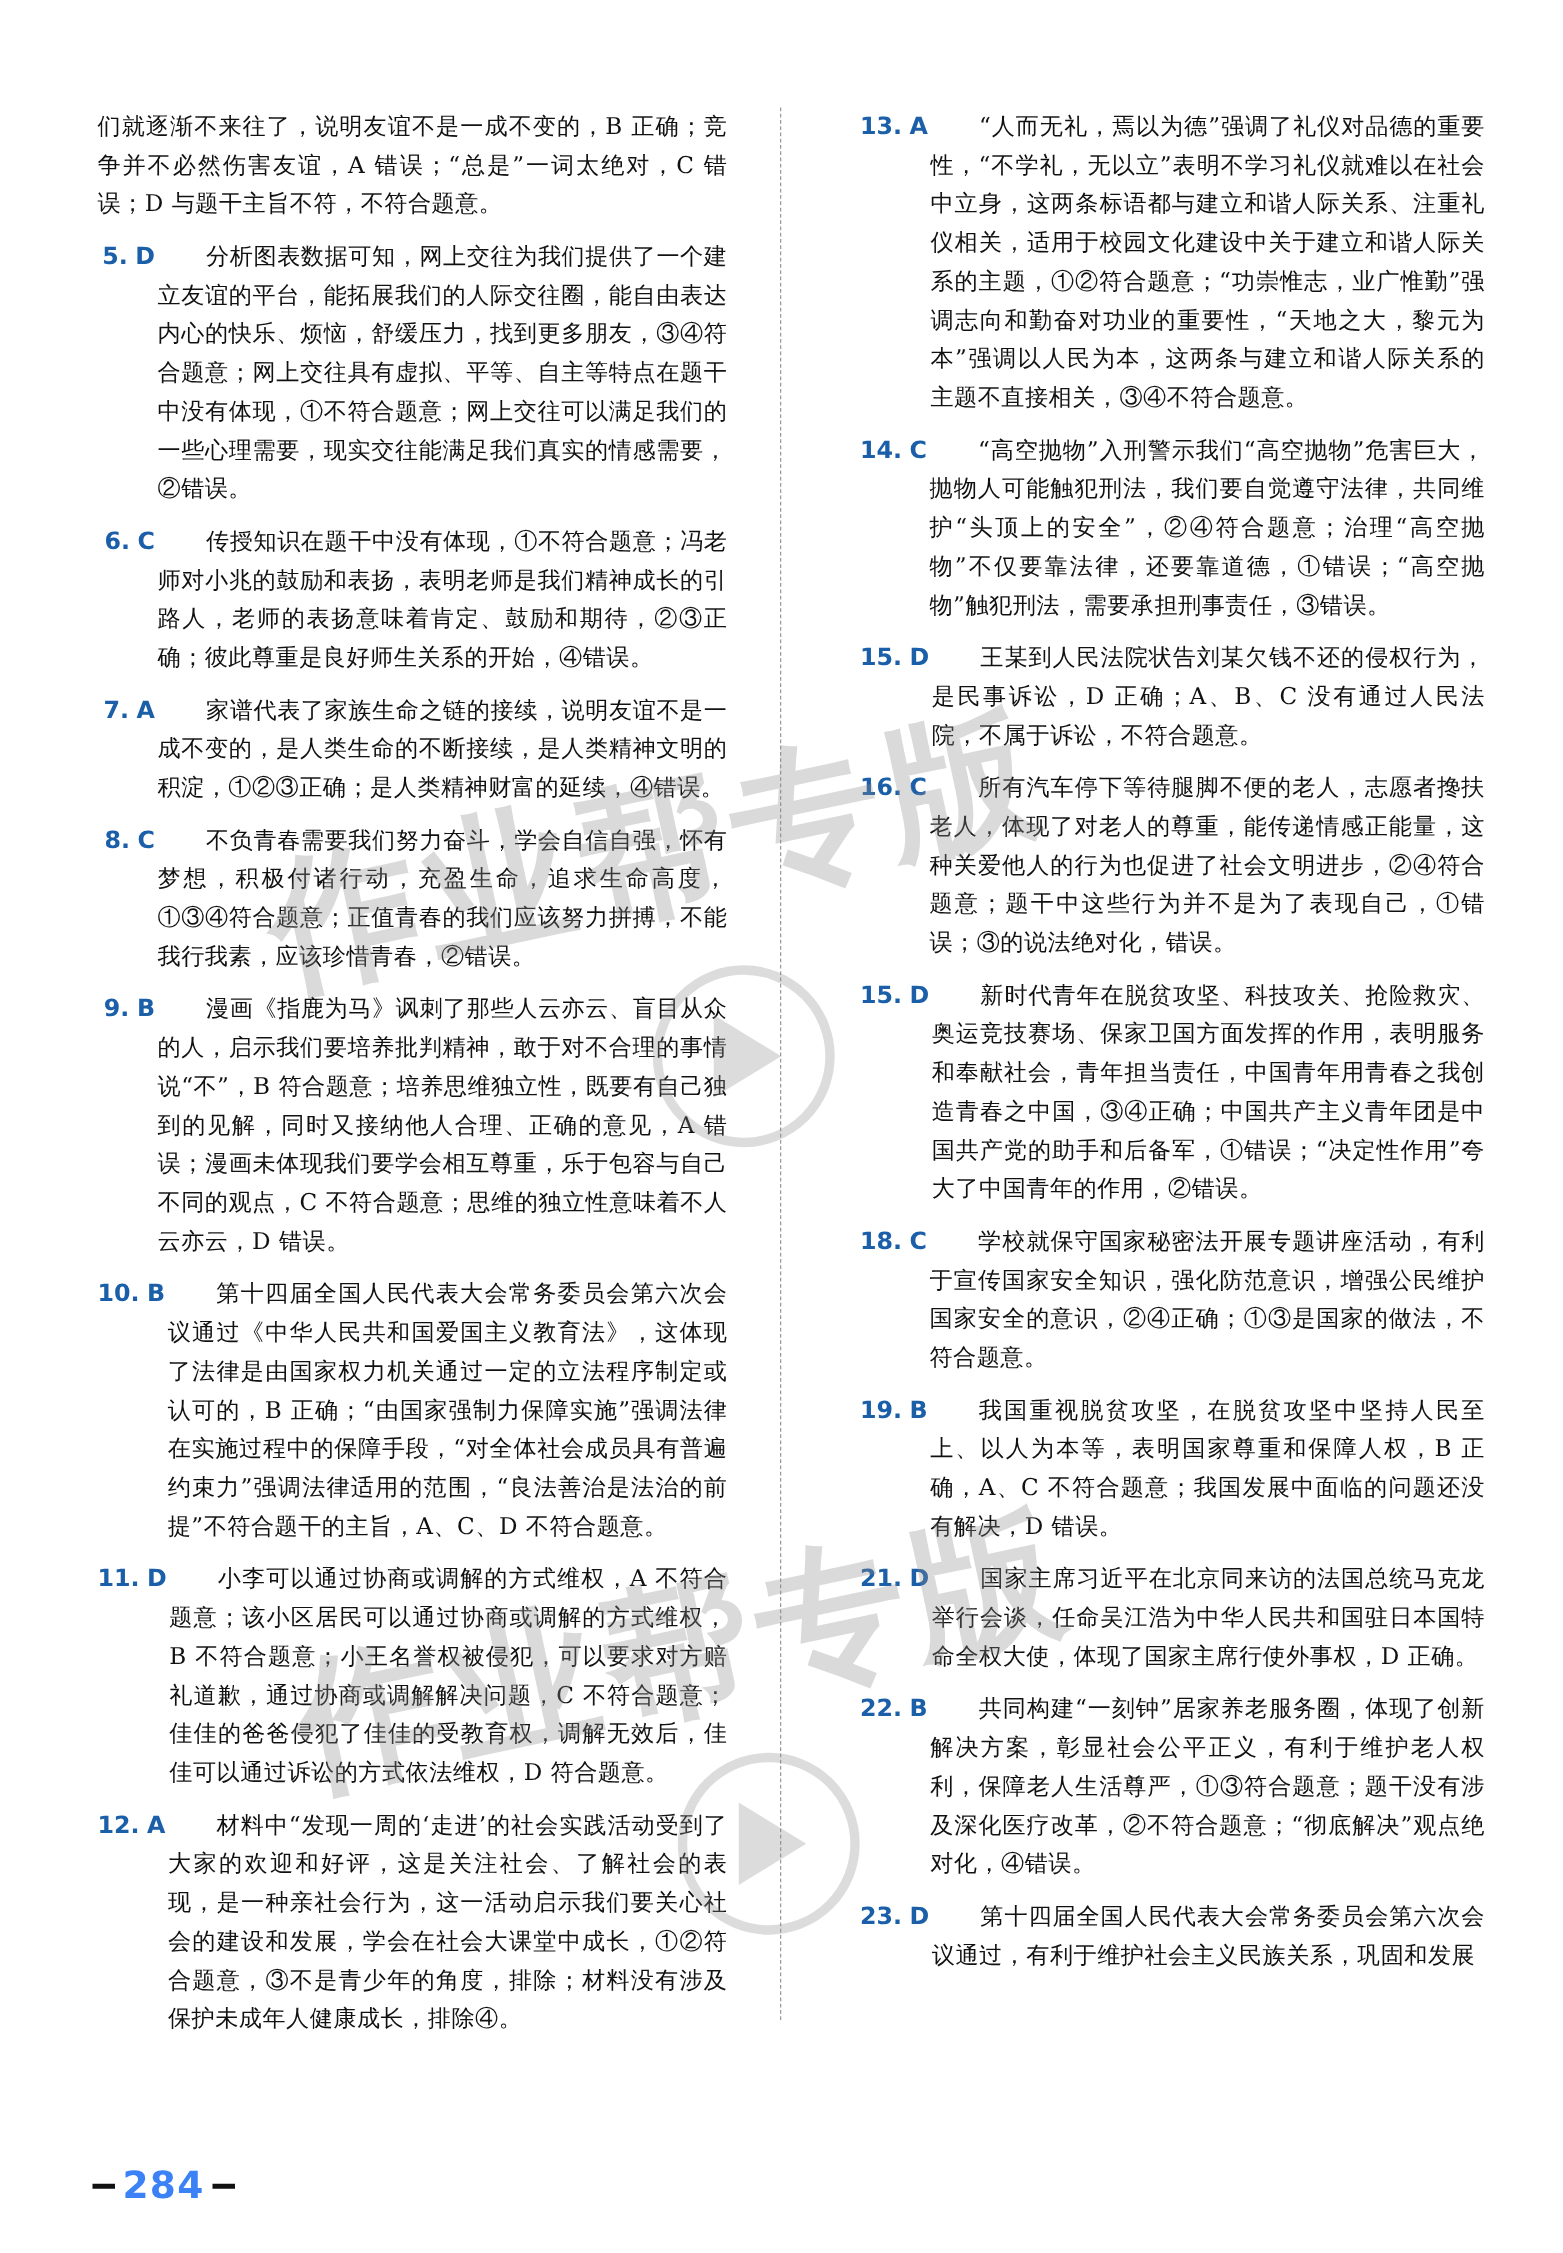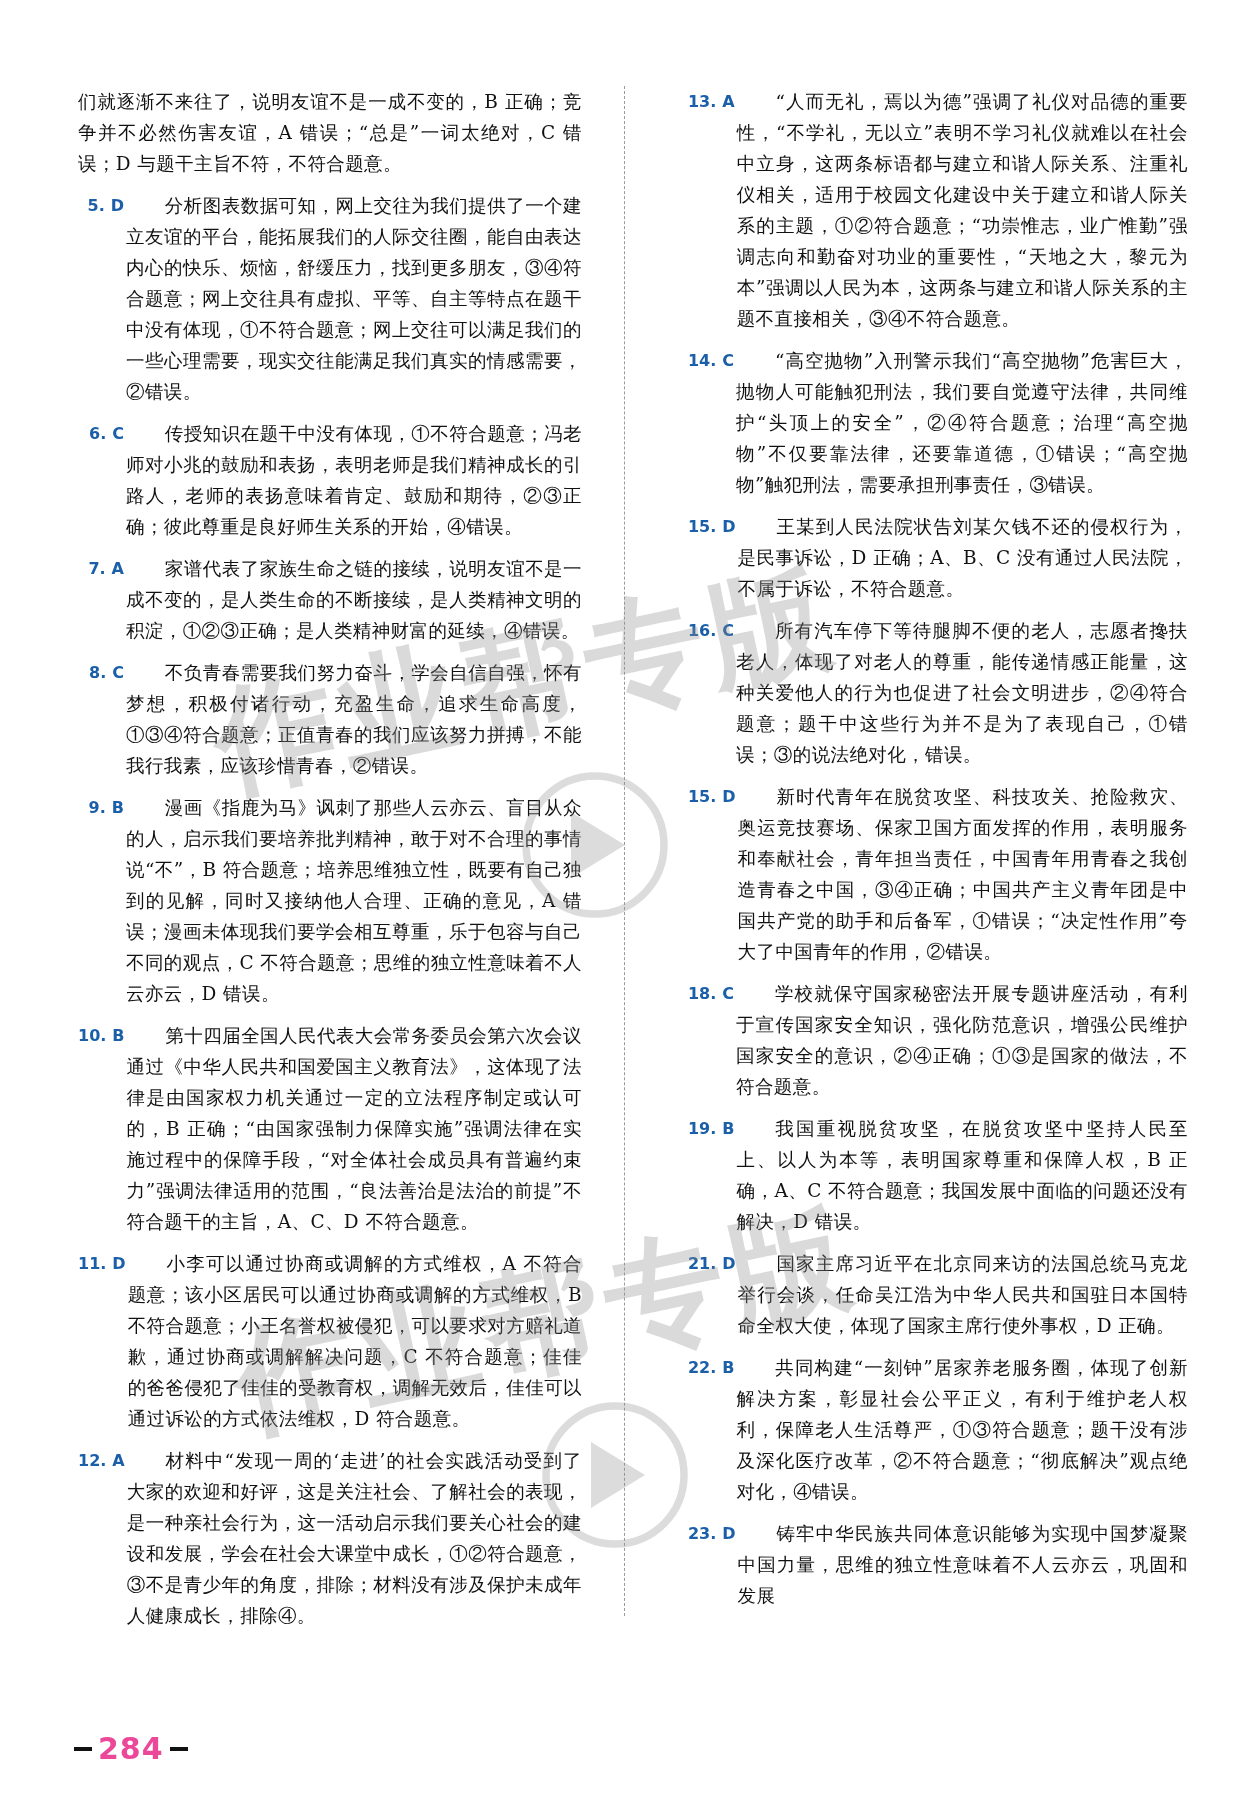--- a/index.html
+++ b/index.html
@@ -36,21 +36,21 @@
   .item{
     display:flex;
     align-items:flex-start;
     margin-bottom:11px;
   }
   .num{
     flex:0 0 auto;
     min-width:46px;
     text-align:right;
     font-family:"DejaVu Sans","Liberation Sans",sans-serif;
-    font-size:16px;
+    font-size:19px;
     font-weight:bold;
     color:#1b5fa8;
     line-height:31px;
     white-space:nowrap;
     padding-right:2px;
   }
   .num .ans{margin-left:6px;}
   .body{
     flex:1 1 auto;
     font-size:18.5px;
@@ -63,21 +63,21 @@
   .body.indent{text-indent:2.1em;}
   .cont .body{text-indent:0;}
   .cont{margin-bottom:11px;}
   
   .folio{
     position:absolute;
     left:74px;bottom:36px;
     font-family:"DejaVu Sans","Liberation Sans",sans-serif;
     font-size:30px;
     font-weight:bold;
-    color:#ec4899;
+    color:#3b82f6;
     letter-spacing:1px;
   }
   .folio-wrap{
     display:flex;align-items:center;gap:6px;
   }
   .folio-line{
     width:18px;height:4px;background:#111;display:inline-block;
   }
   
   .wm{
@@ -204,21 +204,21 @@
         <div class="body indent">国家主席习近平在北京同来访的法国总统马克龙举行会谈，任命吴江浩为中华人民共和国驻日本国特命全权大使，体现了国家主席行使外事权，D 正确。</div>
       </div>
 
       <div class="item">
         <div class="num"><span>22.</span><span class="ans">B</span></div>
         <div class="body indent">共同构建“一刻钟”居家养老服务圈，体现了创新解决方案，彰显社会公平正义，有利于维护老人权利，保障老人生活尊严，①③符合题意；题干没有涉及深化医疗改革，②不符合题意；“彻底解决”观点绝对化，④错误。</div>
       </div>
 
       <div class="item">
         <div class="num"><span>23.</span><span class="ans">D</span></div>
-        <div class="body indent">铸牢中华民族共同体意识能够为实现中国梦凝聚中国力量，思维的独立性意味着不人云亦云，巩固和发展</div>
+        <div class="body indent">第十四届全国人民代表大会常务委员会第六次会议通过，有利于维护社会主义民族关系，巩固和发展</div>
       </div>
 
     </div>
   </div>
 
   <div class="divider"></div>
 
   <div class="folio">
     <span class="folio-wrap">
       <span class="folio-line"></span>

